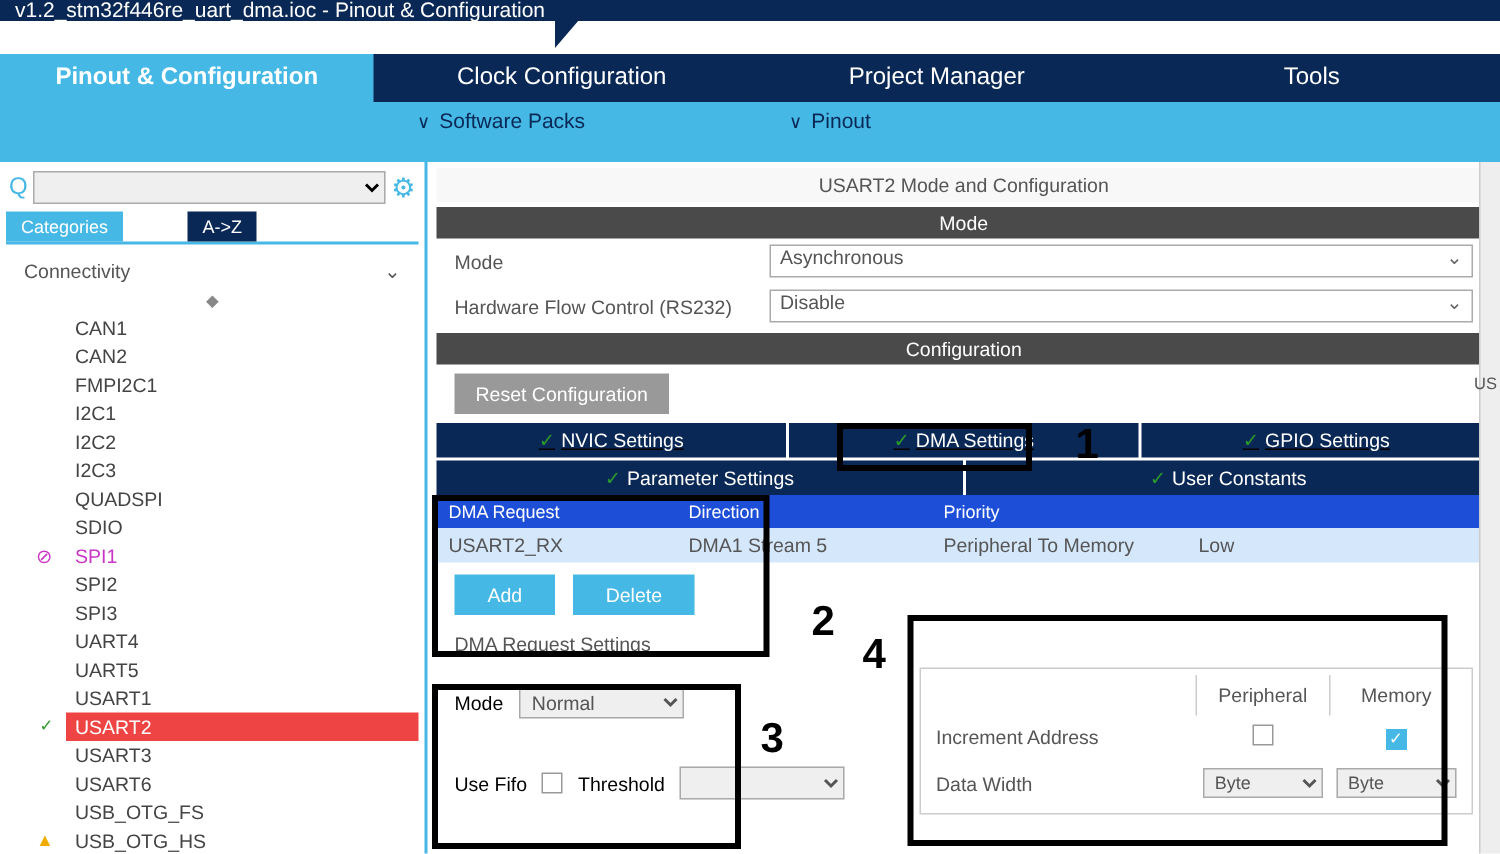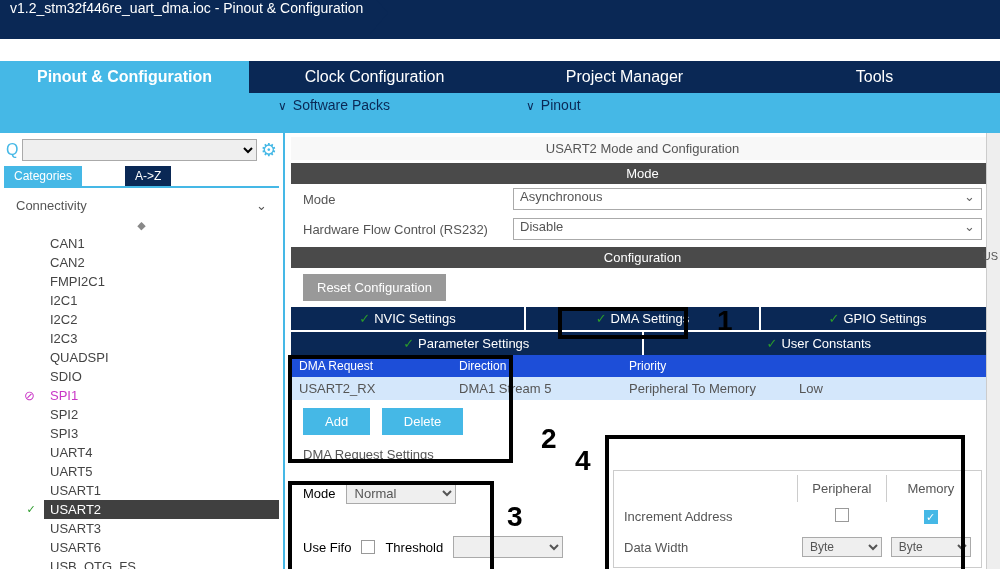--- a/index.html
+++ b/index.html
@@ -1,18 +1,18 @@
 <!DOCTYPE html>
 <html><head>
 <meta charset="utf-8">
 <style>
   * { box-sizing: border-box; margin: 0; padding: 0; font-family: Arial, sans-serif; }
   body { background: #fff; width: 1000px; height: 569px; overflow: hidden; font-size: 13px; }
   
-  .breadcrumb { background: #0a2855; color: #fff; height: 39px; display: flex; align-items: flex-start; padding-left: 10px; font-size: 14px; }
+  .breadcrumb { background: #0a2855; color: #fff; height: 14px; display: flex; align-items: flex-end; padding-left: 10px; font-size: 14px; }
   .breadcrumb-item { position: relative; padding-right: 25px; }
   .breadcrumb-arrow { position: absolute; right: 0; top: -8px; width: 0; height: 0; border-top: 21px solid transparent; border-bottom: 21px solid transparent; border-left: 18px solid #0a2855; }
   
   .main-tabs { display: flex; background: #45b8e6; margin-top: 22px; height: 32px; }
   .main-tab { flex: 1; text-align: center; line-height: 32px; color: #0a2855; border-right: 1px solid #0a2855; font-size: 16px; cursor: pointer; }
   .main-tab.active { background: #45b8e6; color: #fff; font-weight: bold; }
   .main-tab.dark { background: #0a2855; color: #fff; }
   
   .sub-tabs { background: #45b8e6; height: 40px; display: flex; padding-left: 260px; }
   .sub-tab { padding: 0 18px; line-height: 24px; color: #0a2855; font-size: 14px; cursor: pointer; }
@@ -32,35 +32,35 @@
   .cat-tab.active { background: #45b8e6; color: #fff; }
   .cat-tab.az { background: #0a2855; color: #fff; }
   
   .category-header { display: flex; justify-content: space-between; padding: 10px 12px 4px; color: #555; cursor: pointer; }
   .sort-icon { text-align: center; color: #888; font-size: 11px; padding: 2px 0; }
   
   .periph-list { padding-left: 40px; }
   .periph-item { padding: 2px 6px; color: #444; cursor: pointer; font-size: 13px; position: relative; }
   .periph-item.deny { color: #c936c6; }
   .periph-item.deny::before { content: "⊘"; position: absolute; left: -20px; color: #c936c6; }
-  .periph-item.active { background: #404040; color: #fff; }
+  .periph-item.active { background: #ef4444; color: #fff; }
   .periph-item.active::before { content: "✓"; position: absolute; left: -20px; color: #2a9b2a; background: #fff; border-radius: 50%; width: 14px; height: 14px; line-height: 14px; text-align: center; font-size: 11px; }
   .periph-item.warn::before { content: "▲"; position: absolute; left: -20px; color: #f0ad00; font-size: 12px; }
   
   .panel-title { text-align: center; padding: 4px; color: #555; background: #f8f8f8; font-size: 13px; }
   .panel-header { background: #4a4a4a; color: #fff; text-align: center; padding: 3px; font-size: 13px; margin-top: 3px; }
   
   .field-row { display: flex; align-items: center; padding: 4px 12px; }
   .field-label { width: 210px; color: #555; font-size: 13px; }
   .field-select { flex: 1; height: 22px; border: 1px solid #aaa; padding: 0 6px; color: #555; font-size: 13px; background: #fff; position: relative; }
   .field-select::after { content: "⌄"; position: absolute; right: 6px; color: #666; }
   
   .reset-btn { background: #999; color: #fff; border: none; padding: 6px 14px; margin: 6px 12px; font-size: 13px; cursor: pointer; }
   
-  .settings-tabs-row { display: flex; gap: 2px; }
+  .settings-tabs-row { display: flex; gap: 2px; text-decoration: underline; }
   .settings-tab { flex: 1; background: #0a2855; color: #fff; text-align: center; padding: 4px 0; font-size: 13px; cursor: pointer; }
   .settings-tab .check { color: #2a9b2a; margin-right: 4px; }
   .settings-tabs-row2 { display: flex; gap: 2px; margin-top: 2px; }
   .settings-tab.half { flex: 1; }
   
   .dma-table-header { display: flex; background: #1d4ed8; color: #fff; font-size: 12px; }
   .dma-col1 { width: 160px; padding: 4px 8px; }
   .dma-col2 { width: 170px; padding: 4px 8px; }
   .dma-col3 { width: 170px; padding: 4px 8px; }
   .dma-col4 { flex: 1; padding: 4px 8px; }

